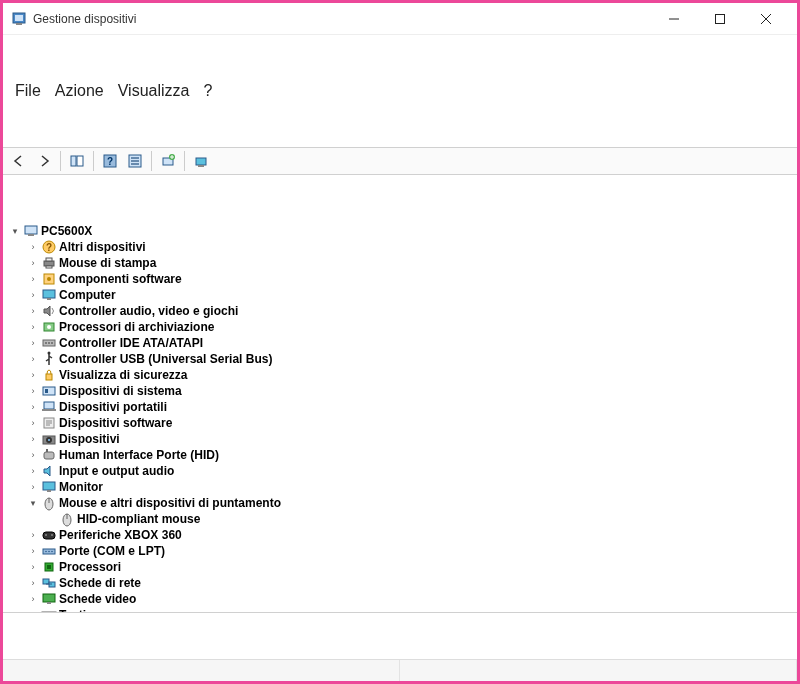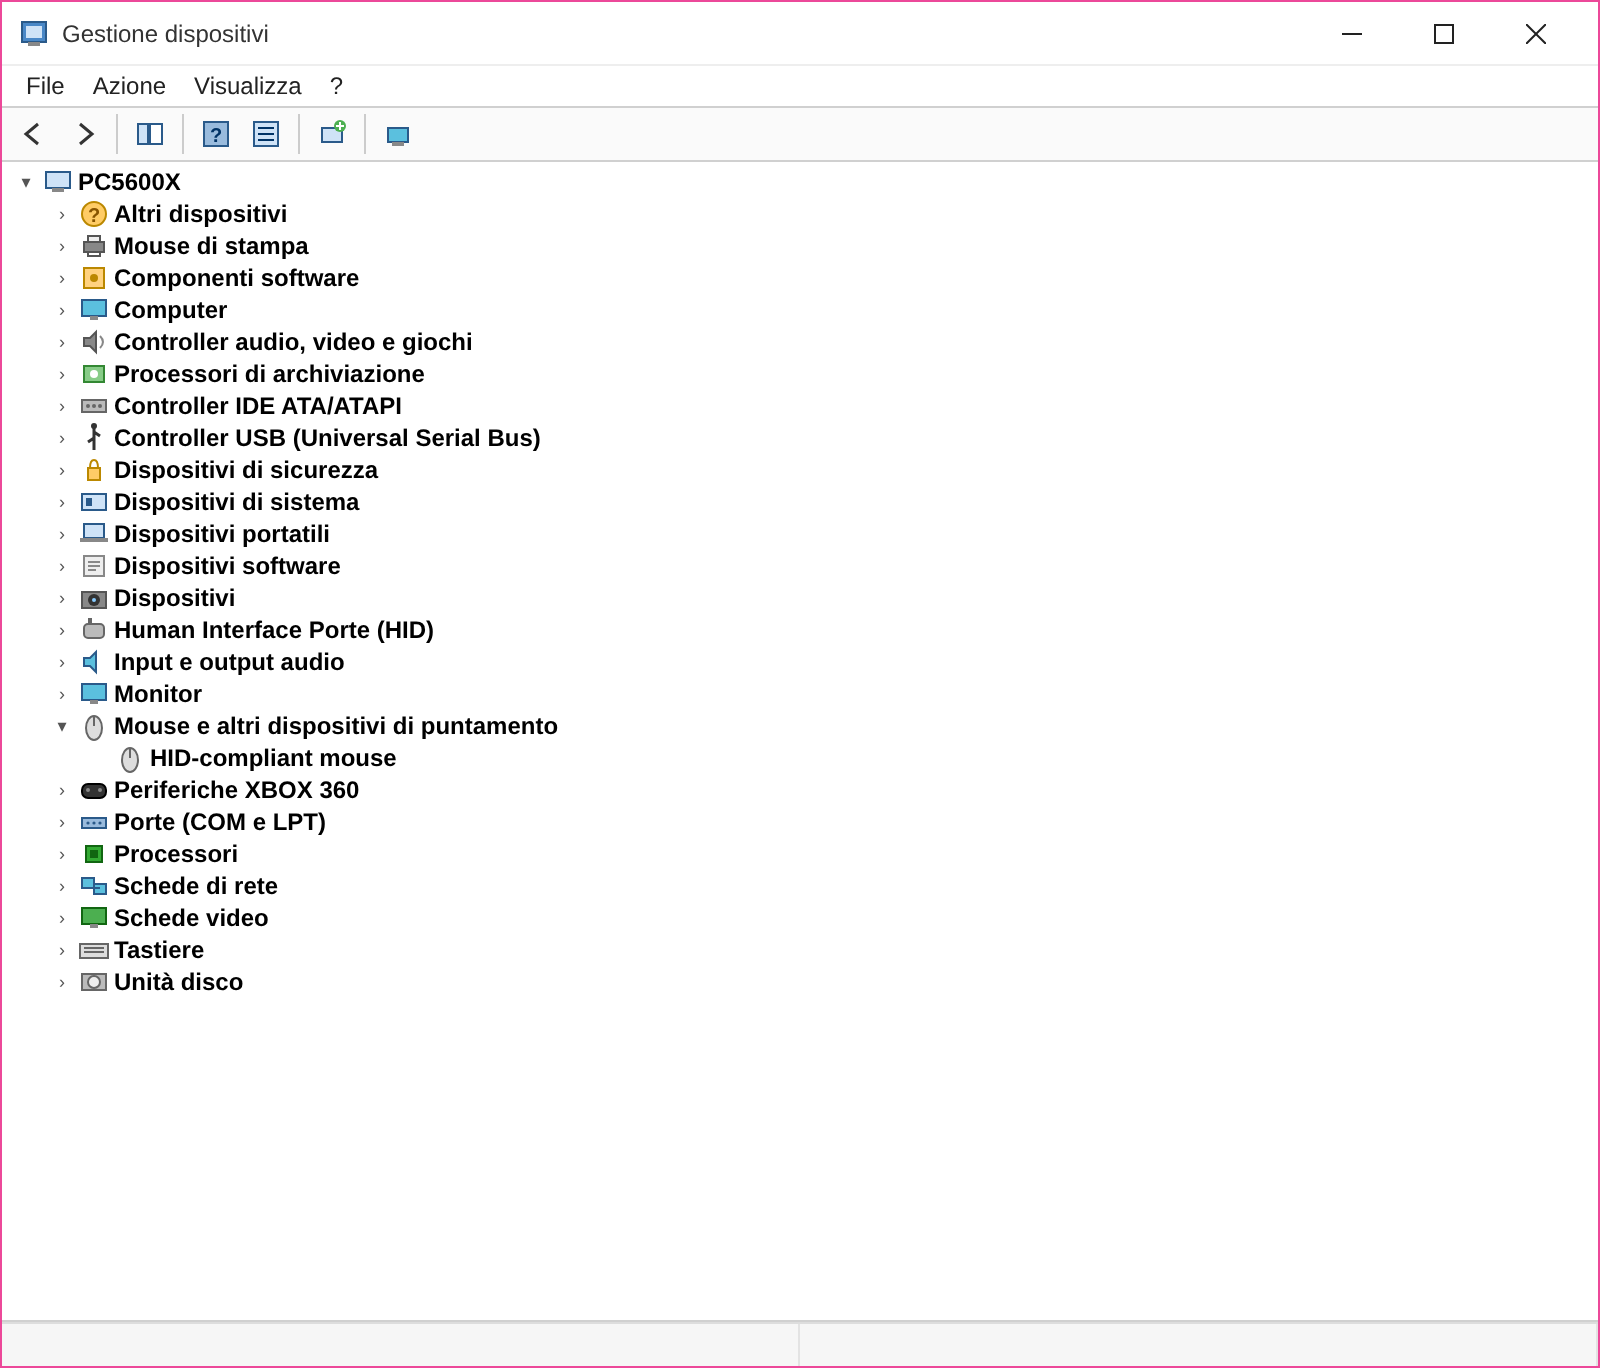--- a/index.html
+++ b/index.html
@@ -1,23 +1,23 @@
 <!DOCTYPE html>
 <html><head>
 <meta charset="utf-8">
 <style>
   * { box-sizing: border-box; margin: 0; padding: 0; }
   body { font-family: "Segoe UI", Tahoma, sans-serif; font-size: 12px; background: #f0f0f0; width: 800px; height: 684px; overflow: hidden; }
-  .window { width: 800px; height: 684px; background: #fff; display: flex; flex-direction: column; border: 1px solid #ec4899; }
+  .window { width: 800px; height: 684px; background: #fff; display: flex; flex-direction: column; border: 3px solid #ec4899; gap: 46px; }
   .titlebar { height: 32px; display: flex; align-items: center; padding: 0 8px; background: #fff; border-bottom: 1px solid #eee; }
   .titlebar .title-icon { width: 16px; height: 16px; margin-right: 6px; }
   .titlebar .title-text { flex: 1; color: #333; }
   .win-controls { display: flex; align-items: center; }
   .win-btn { width: 46px; height: 32px; display: flex; align-items: center; justify-content: center; color: #555; }
-  .menubar { height: 20px; display: flex; align-items: center; padding: 0 6px; font-size: 12px; color: #222; gap: 2px; }
+  .menubar { height: 20px; display: flex; align-items: center; padding: 0 6px; font-size: 16px; color: #222; gap: 2px; }
   .menu-item { padding: 2px 6px; cursor: default; }
   .toolbar { height: 28px; border-top: 1px solid #d0d0d0; border-bottom: 1px solid #d0d0d0; display: flex; align-items: center; padding: 2px 4px; gap: 1px; background: #fafafa; }
   .tb-btn { width: 24px; height: 22px; display: flex; align-items: center; justify-content: center; border: 1px solid transparent; border-radius: 2px; }
   .tb-sep { width: 1px; height: 20px; background: #ccc; margin: 0 3px; }
   .tree-area { flex: 1; overflow: auto; border-bottom: 1px solid #d0d0d0; padding: 2px 0; }
   .tree { list-style: none; padding-left: 0; }
   .tree-node { display: flex; align-items: center; height: 16px; padding: 0 4px; white-space: nowrap; cursor: default; }
   .expander { width: 16px; height: 16px; display: inline-flex; align-items: center; justify-content: center; color: #555; font-size: 9px; }
   .node-icon { width: 16px; height: 16px; display: inline-flex; align-items: center; justify-content: center; margin-right: 2px; }
   .node-label { color: #000; font-weight: bold; }
@@ -241,21 +241,21 @@
         <li>
           <div class="tree-node">
     <span class="indent" style="width:18px"></span>
     <span class="expander">›</span>
     <span class="node-icon">
               <svg viewBox="0 0 16 16" width="16" height="16">
                 <rect x="5" y="7" width="6" height="6" fill="#fc6" stroke="#b80"></rect>
                 <path d="M6 7 Q6 3 8 3 Q10 3 10 7" fill="none" stroke="#b80"></path>
               </svg>
             </span>
-    <span class="node-label">Dispositivi di sicurezza</span>
+    <span class="node-label">Visualizza di sicurezza</span>
   </div>
         </li>
         <li>
           <div class="tree-node">
     <span class="indent" style="width:18px"></span>
     <span class="expander">›</span>
     <span class="node-icon">
               <svg viewBox="0 0 16 16" width="16" height="16">
                 <rect x="2" y="4" width="12" height="8" fill="#cfe3f7" stroke="#2a5a8a"></rect>
                 <rect x="4" y="6" width="3" height="4" fill="#2a5a8a"></rect>

